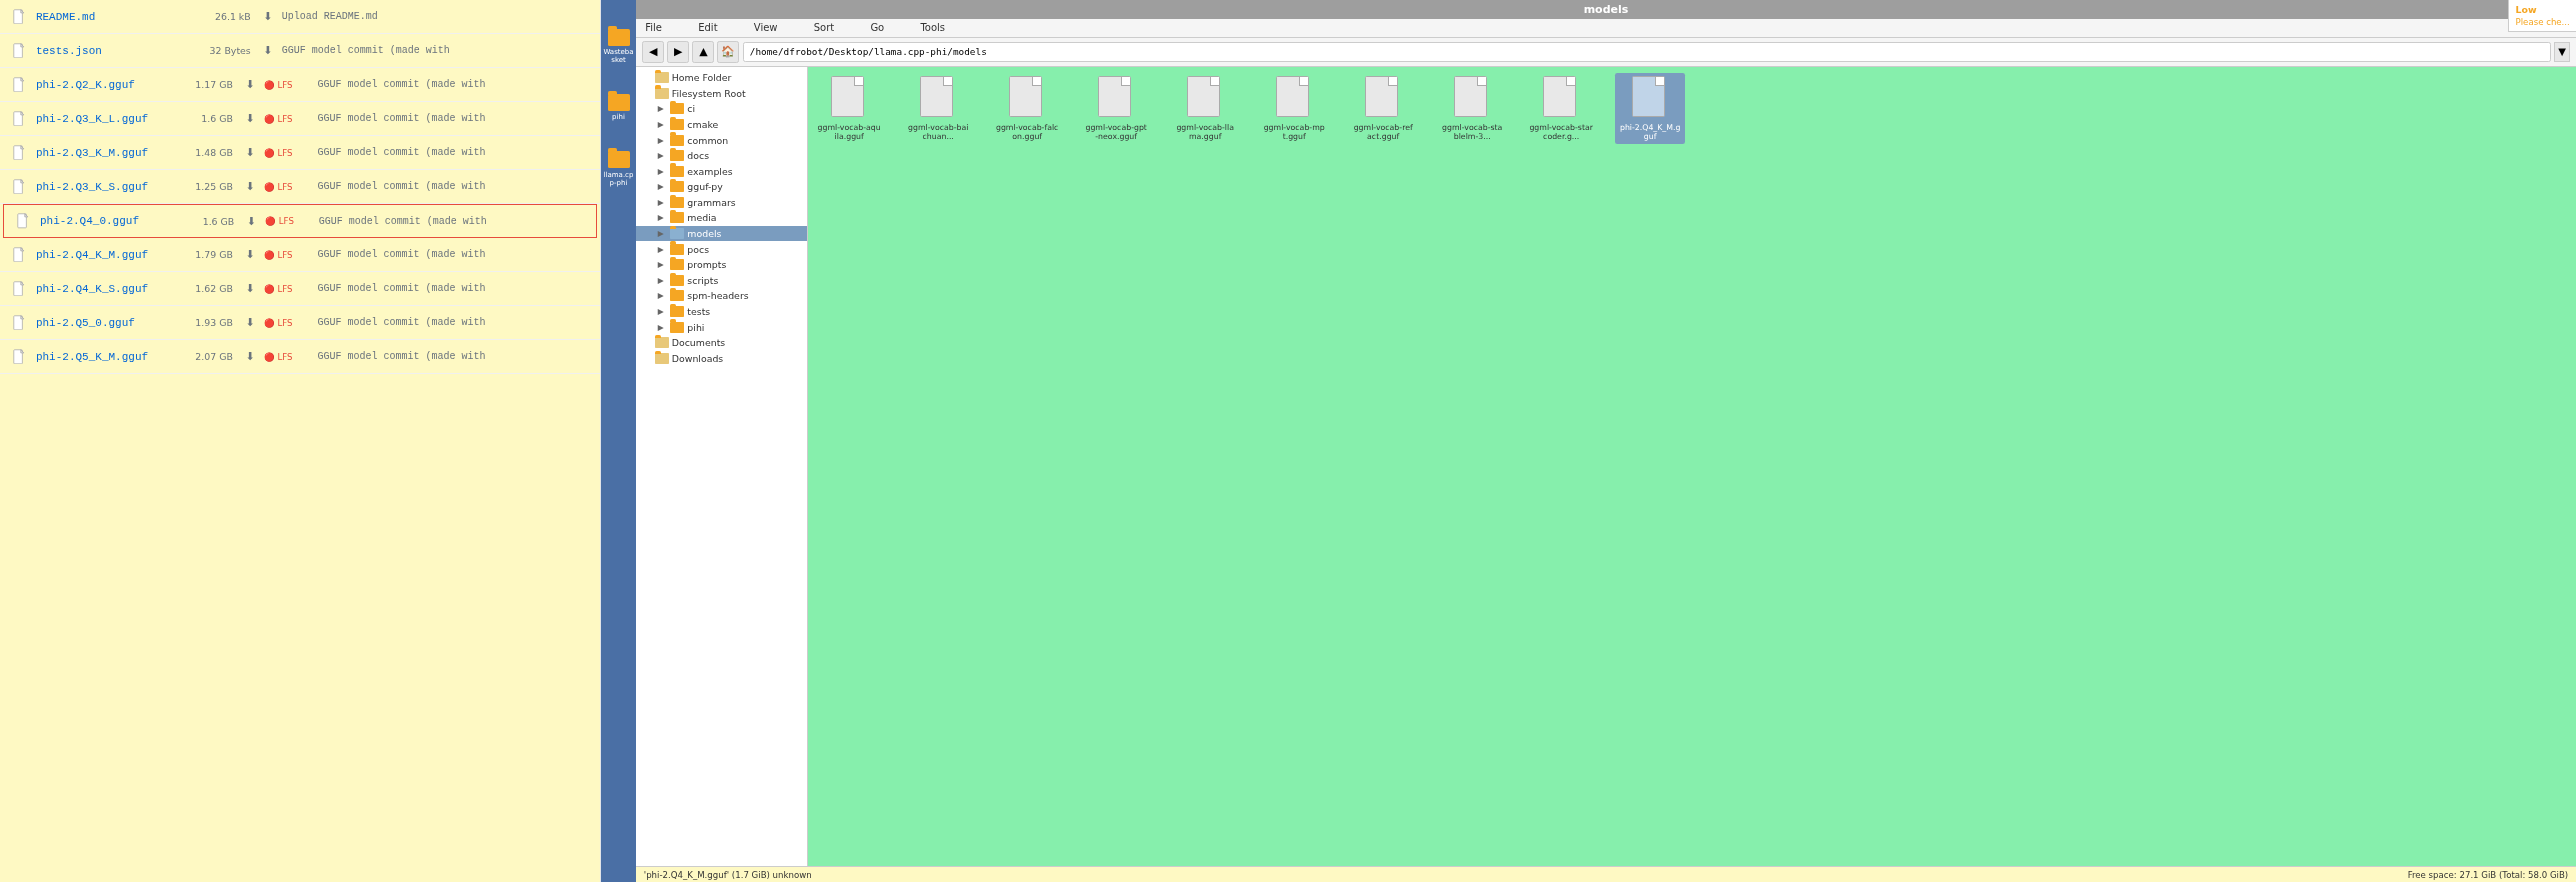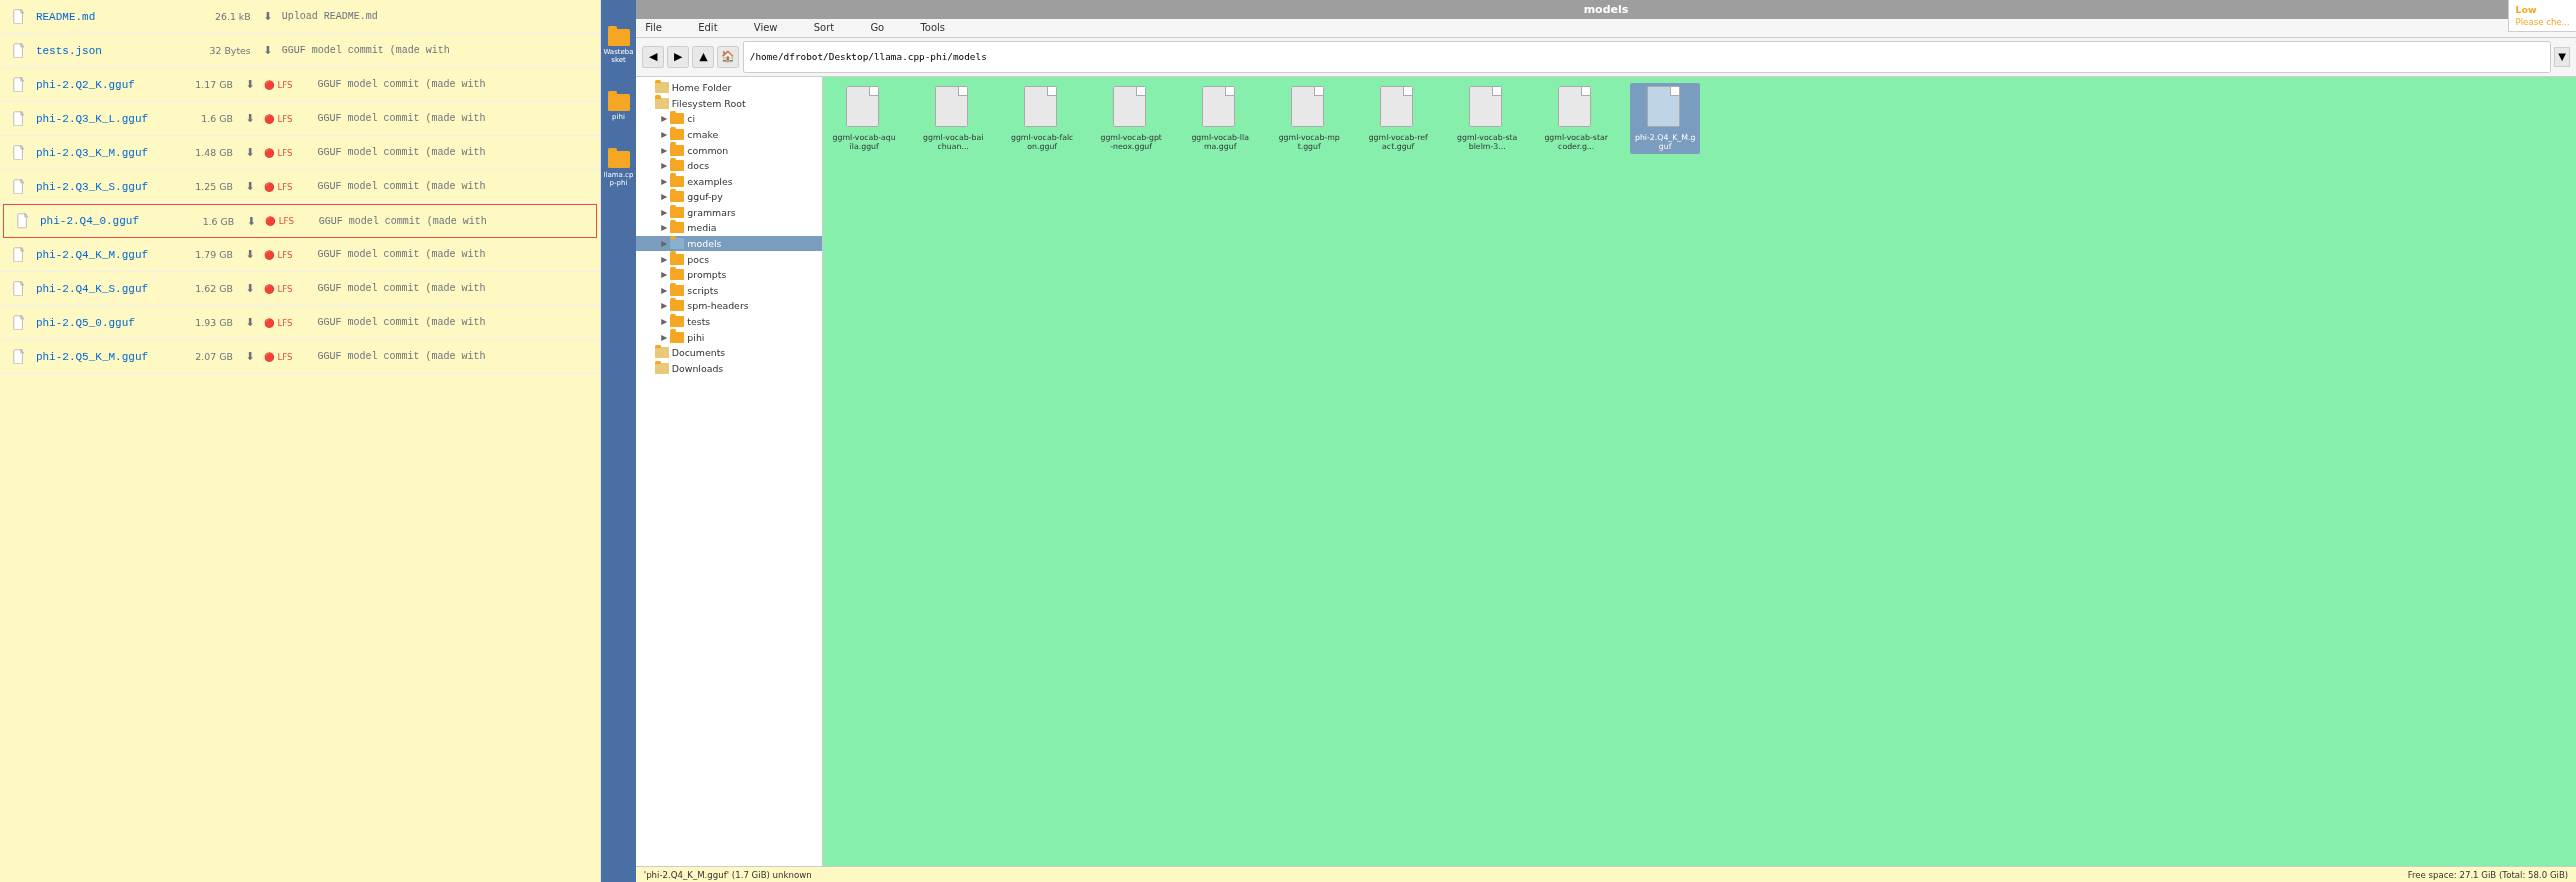--- a/index.html
+++ b/index.html
@@ -194,21 +194,21 @@
       justify-content: center;
       background: #e8e8e8;
       border: 0.8px solid #ccc;
       border-radius: 2.3px;
       cursor: pointer;
       font-size: 11px;
     }
 
     .address-bar {
       flex: 1;
-      height: 32px;
+      height: 20px;
       border: 0.8px solid #ccc;
       border-radius: 2.3px;
       padding: 0 6.2px;
       font-size: 9.4px;
       background: #fff;
       font-family: monospace;
     }
 
     .address-dropdown {
       width: 15.6px;
@@ -221,26 +221,25 @@
       cursor: pointer;
     }
 
     .fm-content {
       display: flex;
       flex: 1;
       overflow: hidden;
     }
 
     .fm-tree {
-      width: 187px;
+      width: 172px;
       background: #fff;
       border-right: 0.8px solid #ccc;
       overflow-y: auto;
       padding: 3.1px 0;
-      text-align: right;
     }
 
     .tree-item {
       display: flex;
       align-items: center;
       padding: 2.3px 6.2px;
       cursor: pointer;
       font-size: 9.4px;
       color: #333;
       gap: 3.1px;

